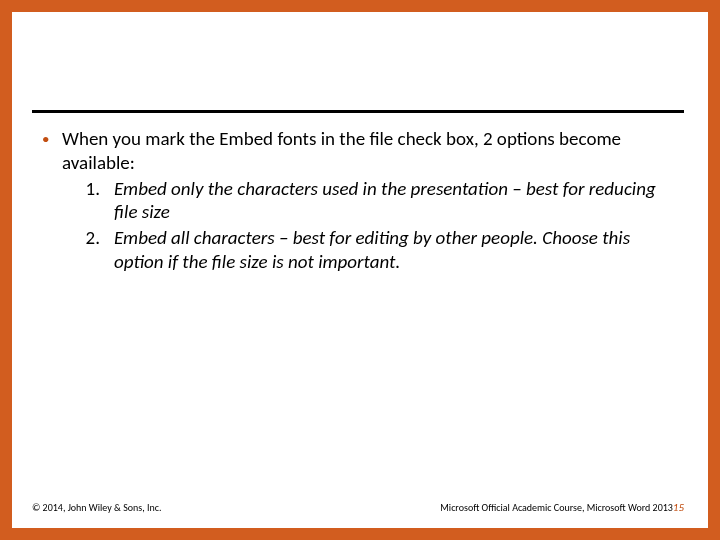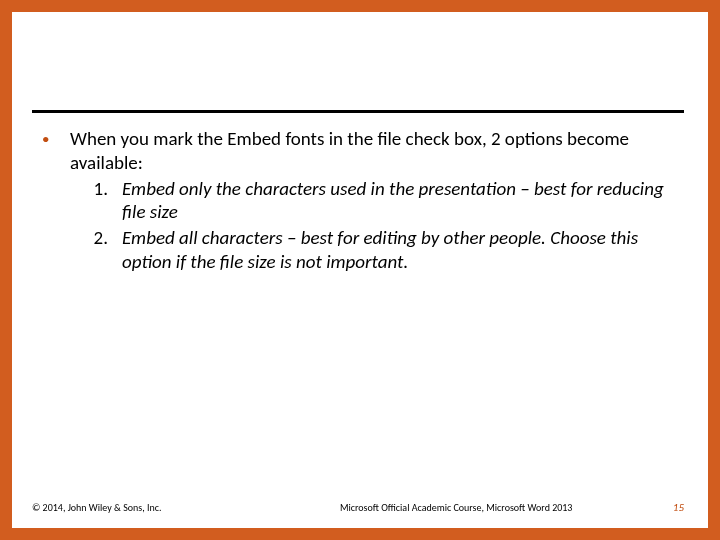--- a/index.html
+++ b/index.html
@@ -37,21 +37,20 @@
   }
   .bullet-mark {
     color: #c24e11;
     font-size: 15px;
     line-height: 1.7;
     width: 20px;
     flex: 0 0 20px;
   }
   .bullet-text {
     flex: 1;
-    margin-left: 8px;
   }
   .numlist {
     margin-top: 2px;
     padding-left: 20px;
   }
   .num-row {
     display: flex;
     margin-top: 2px;
   }
   .num-mark {
@@ -73,21 +72,21 @@
     display: flex;
     align-items: baseline;
     font-size: 10px;
     color: #000000;
   }
   .footer-left {
     flex: 0 0 auto;
   }
   .footer-center {
     flex: 1;
-    text-align: center;
+    text-align: right;
     padding-left: 78px;
   }
   .footer-right {
     flex: 0 0 auto;
     color: #c24e11;
     font-size: 11px;
     font-style: italic;
   }
 </style>
 </head>

